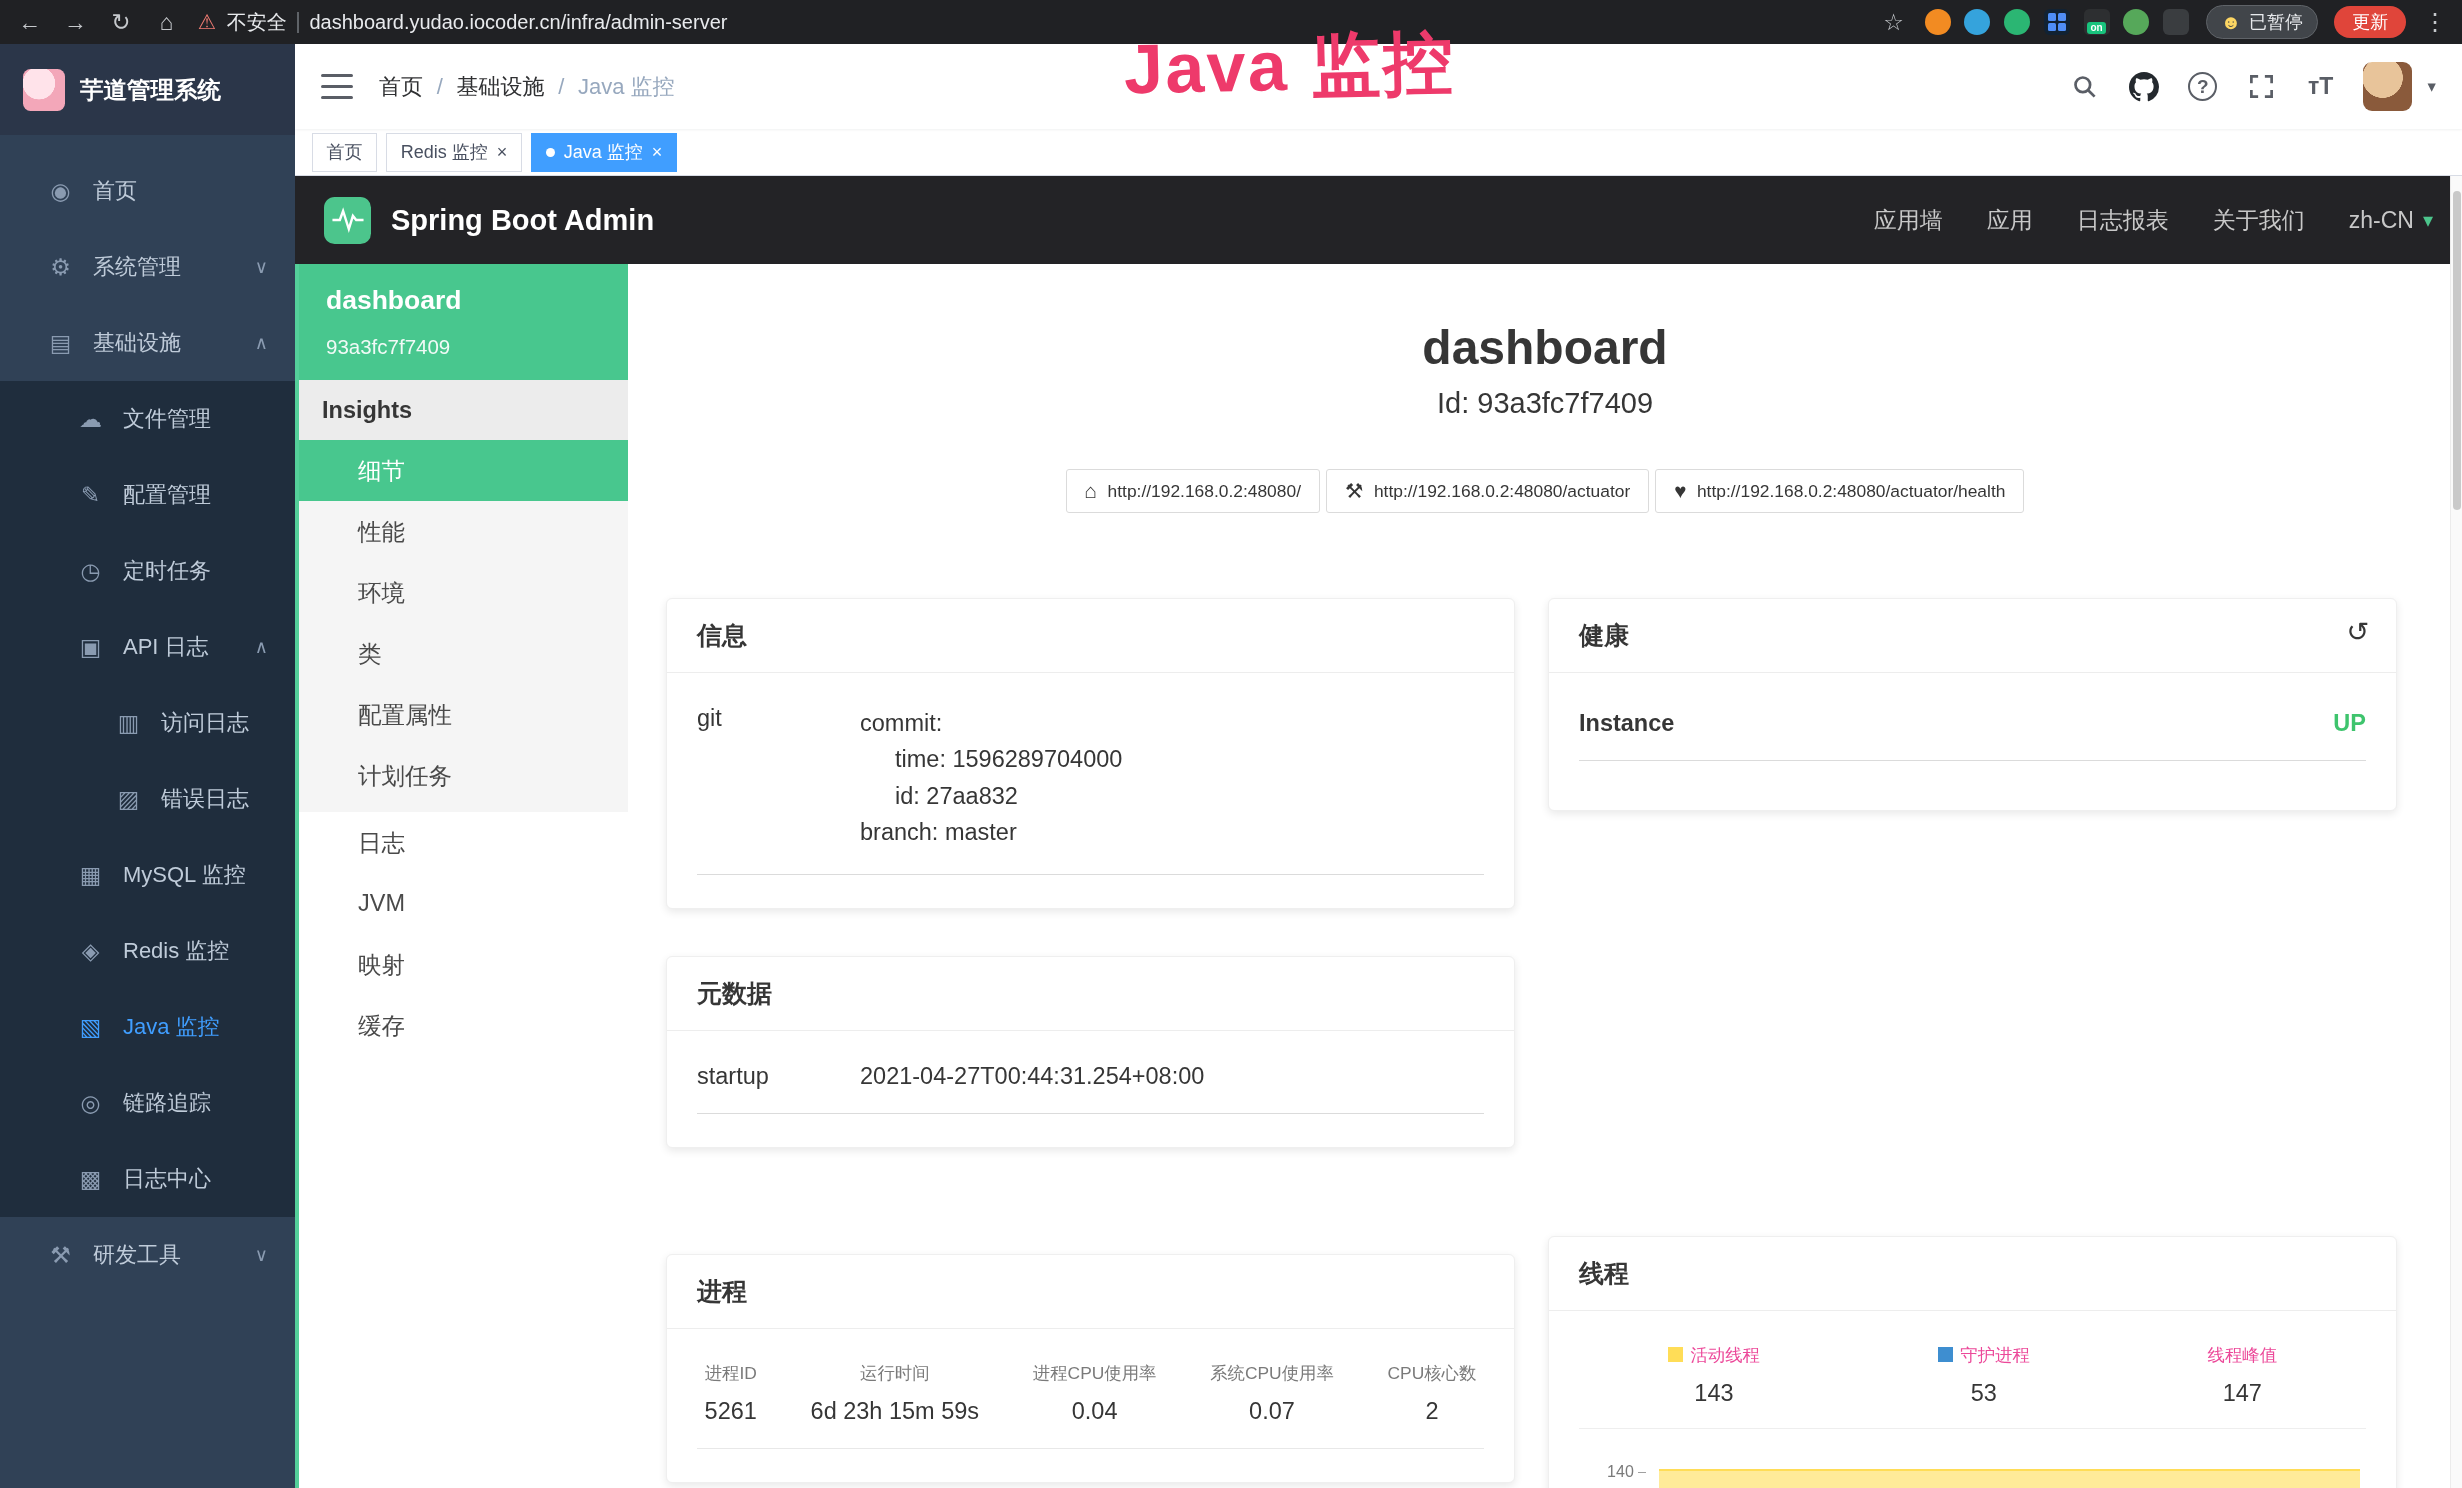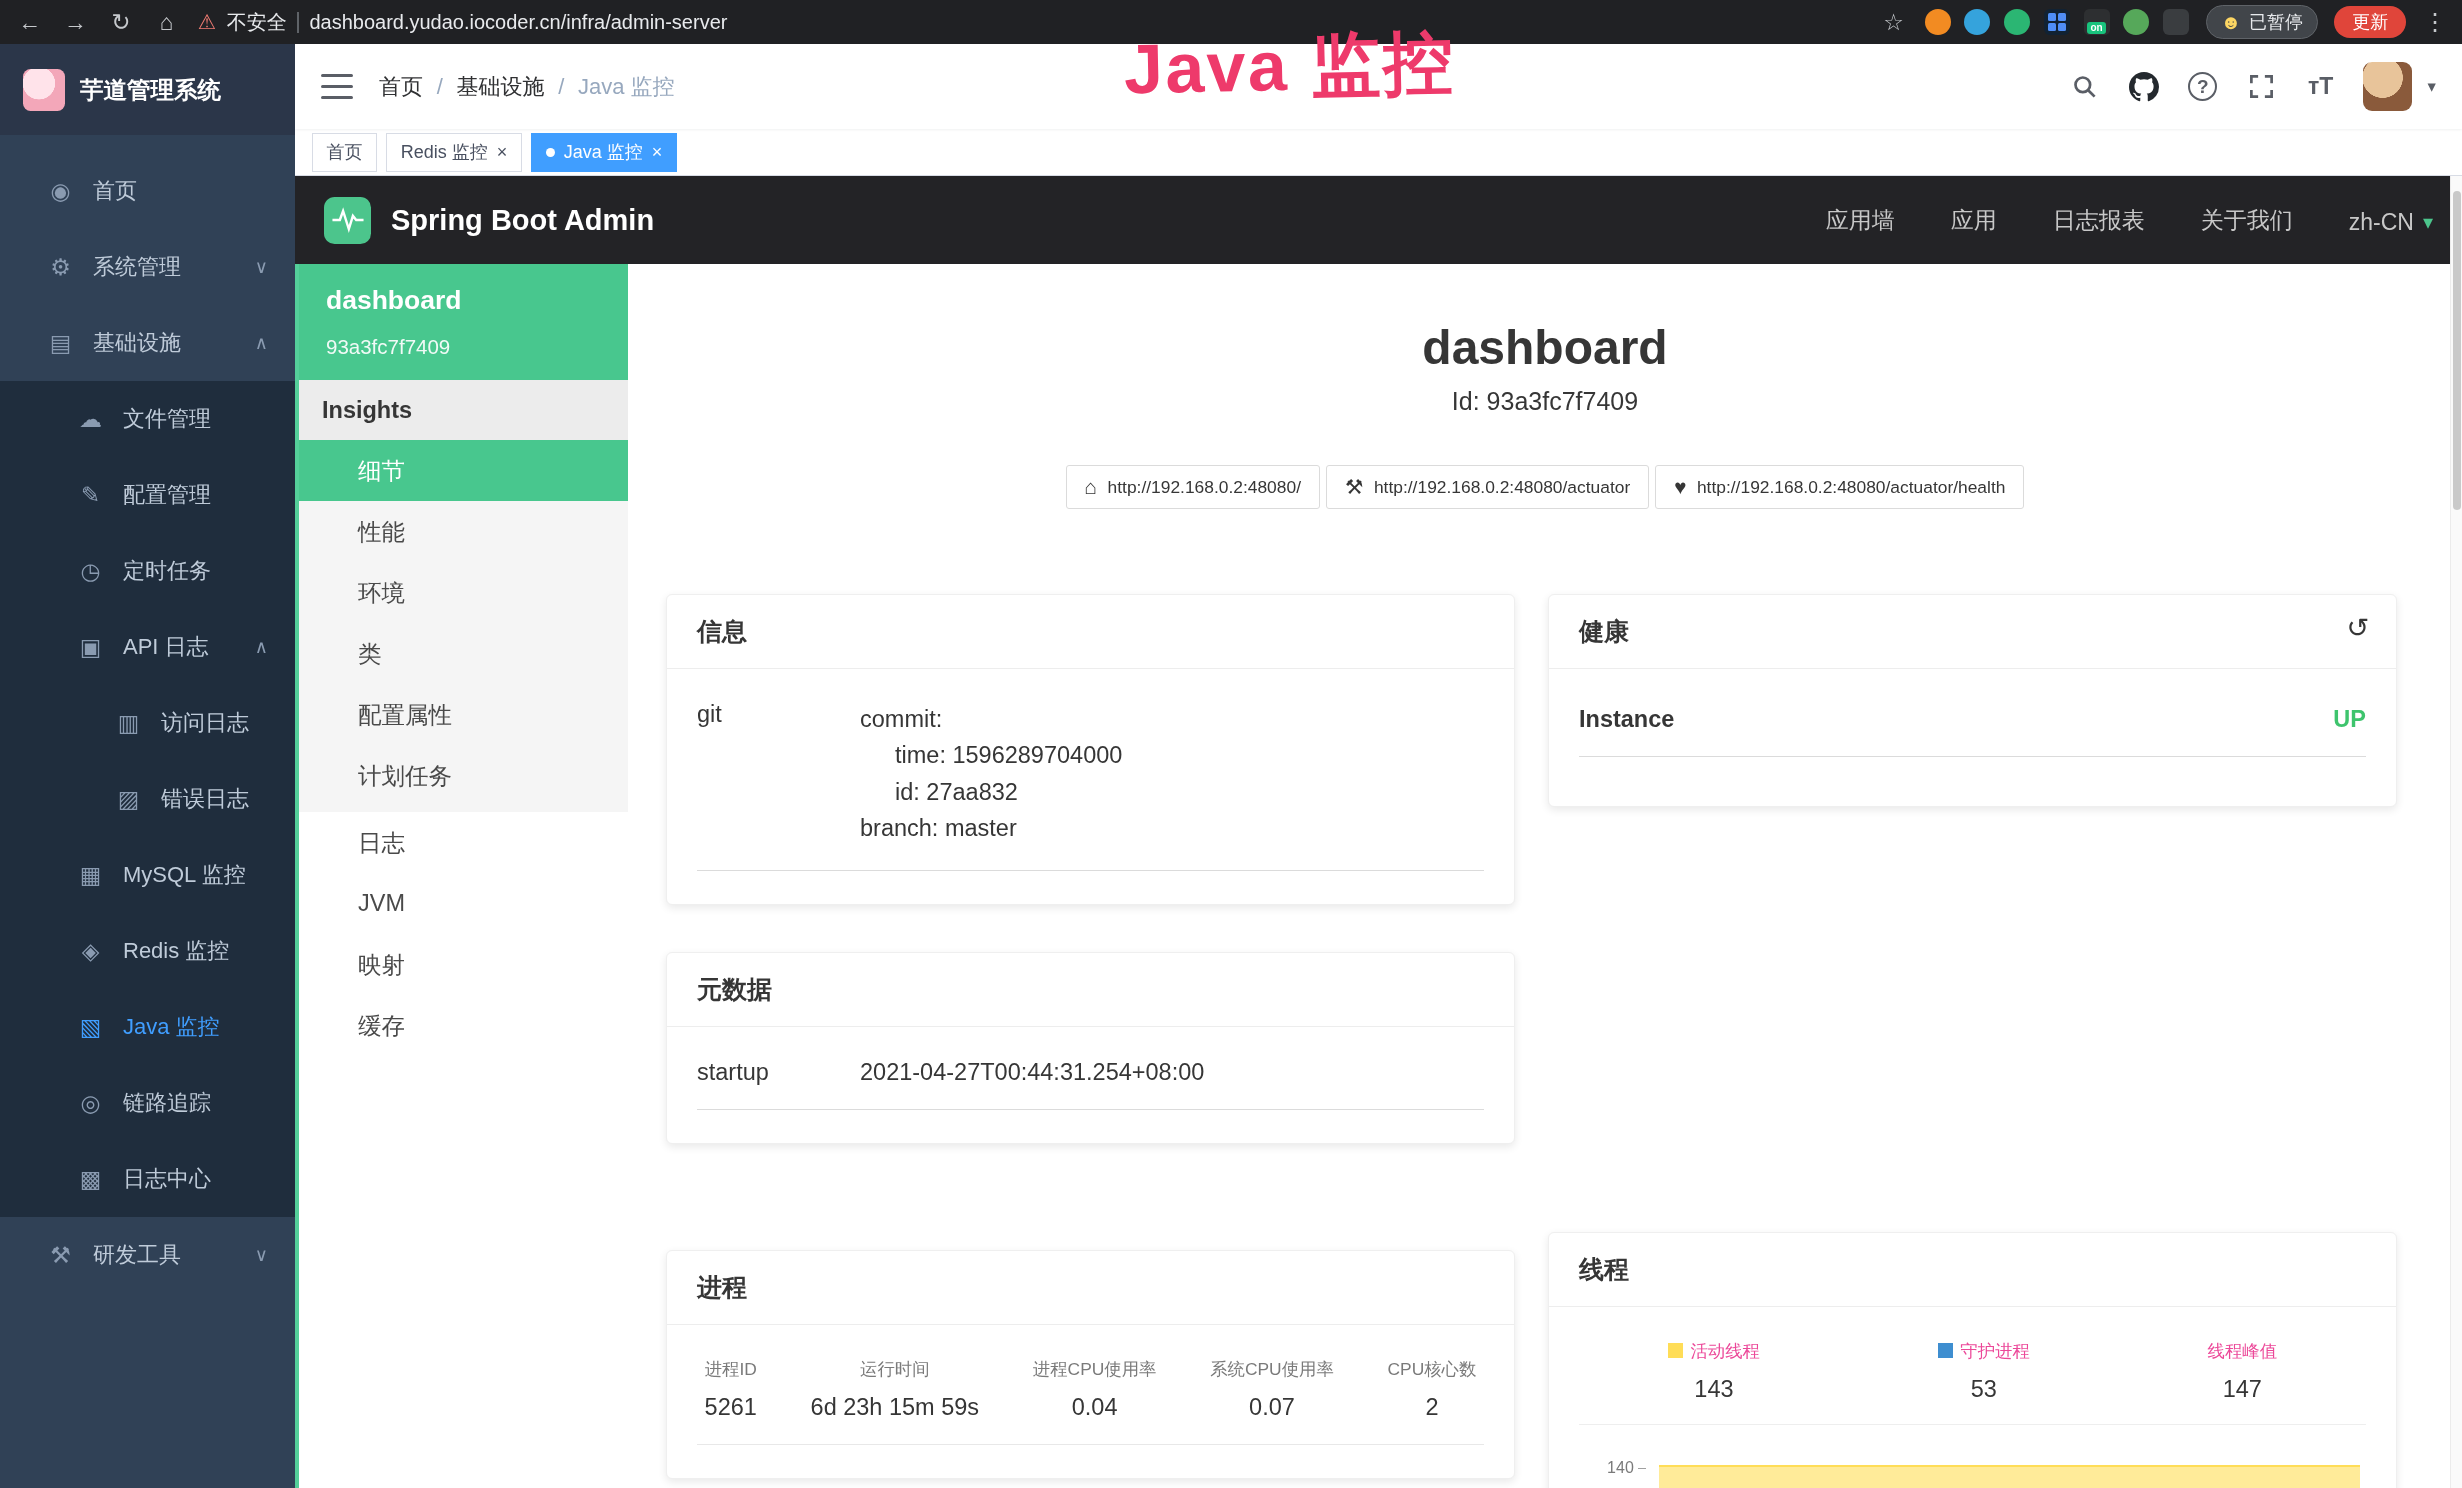--- a/index.html
+++ b/index.html
@@ -68,39 +68,39 @@
   .tag{height:39px;display:flex;align-items:center;gap:9px;padding:0 13.7px;border:0.8px solid #d8dce5;background:#fff;font-size:18px;color:#495060;cursor:pointer;box-sizing:border-box;white-space:nowrap;}
   .tag .x{font-size:18px;line-height:1;}
   .tag.active{background:#409eff;border-color:#409eff;color:#fff;}
   .tag.active .dot{width:9px;height:9px;border-radius:50%;background:#fff;}
 
   
   .sba{position:absolute;left:295px;top:176px;right:0;bottom:0;display:flex;flex-direction:column;z-index:2;}
   .sba-header{height:88px;background:#232326;display:flex;align-items:center;padding:0 29px;gap:20px;flex:none;}
   .sba-logo{width:47px;height:47px;background:#4cc58c;border-radius:10.6px;display:flex;align-items:center;justify-content:center;flex:none;}
   .sba-brand{color:#fff;font-size:29px;font-weight:bold;white-space:nowrap;}
-  .sba-nav{margin-left:auto;display:flex;align-items:flex-end;gap:56px;font-size:23px;color:#c8c8c8;white-space:nowrap;}
+  .sba-nav{margin-left:auto;display:flex;align-items:center;gap:44px;font-size:23px;color:#c8c8c8;white-space:nowrap;}
   .sba-nav .navitem{cursor:pointer;}
   .locale{display:flex;gap:9px;align-items:center;cursor:pointer;}
   .locale .car{color:#4cc58c;font-size:20px;}
 
   .sba-body{flex:1;display:flex;min-height:0;}
   .sba-side{width:333px;flex:none;background:#fff;border-left:4.6px solid #54cf9a;box-sizing:border-box;display:flex;flex-direction:column;}
   .inst-head{background:#48c78e;color:#fff;padding:21px 27px;}
   .inst-name{font-size:26.5px;font-weight:bold;}
   .inst-id{font-size:20.5px;margin-top:19px;opacity:.92;}
   .side-section{background:#ececec;font-size:23.5px;font-weight:bold;color:#363636;padding:16.7px 23px;}
   .insights{background:#f5f5f5;padding-bottom:6px;}
   .m-item{height:61px;display:flex;align-items:center;font-size:23.5px;color:#4a4a4a;padding-left:59px;cursor:pointer;}
   .m-item.root{}
   .m-item.active{background:#48c78e;color:#fff;}
 
   .sba-main{flex:1;overflow:hidden;position:relative;background:#fff;}
   .m-title{text-align:center;margin-top:56px;font-size:48px;font-weight:600;color:#363636;}
-  .m-id{text-align:center;margin-top:12px;font-size:25px;color:#363636;}
+  .m-id{text-align:center;margin-top:12px;font-size:29px;color:#363636;}
   .links{display:flex;justify-content:center;margin-top:49px;gap:6px;}
   .linkbox{display:flex;align-items:center;gap:10.6px;border:0.8px solid #dbdbdb;border-radius:3px;padding:9px 18px;font-size:17.4px;color:#363636;background:#fff;cursor:pointer;white-space:nowrap;}
   .linkbox .lic{font-size:20.5px;}
 
   .cards{display:flex;gap:33px;padding:0 38px;margin-top:85px;align-items:flex-start;}
   .col{width:849px;flex:none;display:flex;flex-direction:column;}
   .card{background:#fff;border:0.8px solid #efefef;border-radius:6px;box-shadow:0 3px 9px rgba(10,10,10,.09);}
   .card-h{padding:20px 30px;font-size:25px;font-weight:bold;color:#363636;border-bottom:0.8px solid #ededed;position:relative;}
   .hist{position:absolute;right:27px;top:16.7px;font-size:27px;font-weight:normal;color:#363636;cursor:pointer;}
   .card-b{padding:26px 30px 33px;}

